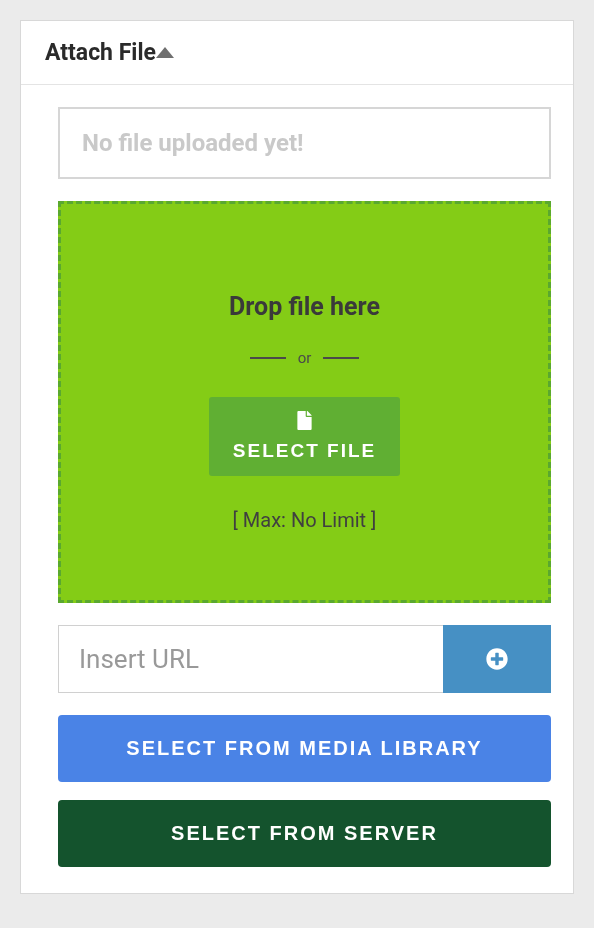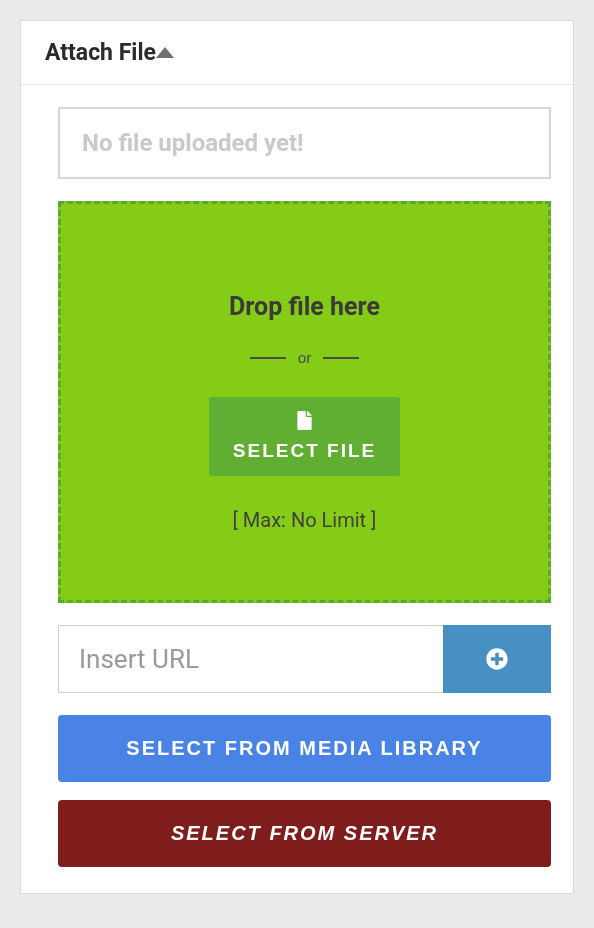--- a/index.html
+++ b/index.html
@@ -146,22 +146,21 @@
       cursor: pointer;
       margin-bottom: 18px;
     }
     .big-btn:last-child {
       margin-bottom: 0;
     }
     .btn-blue {
       background: #4a83e6;
     }
     .btn-orange {
-      background: #7f1d1d;
-      font-style: italic;
+      background: #14532d;
     }
   </style>
 </head>
 <body>
 
 <div class="panel">
   <div class="panel-header">
     <div class="panel-title">Attach File</div>
     <div class="collapse-icon"></div>
   </div>

